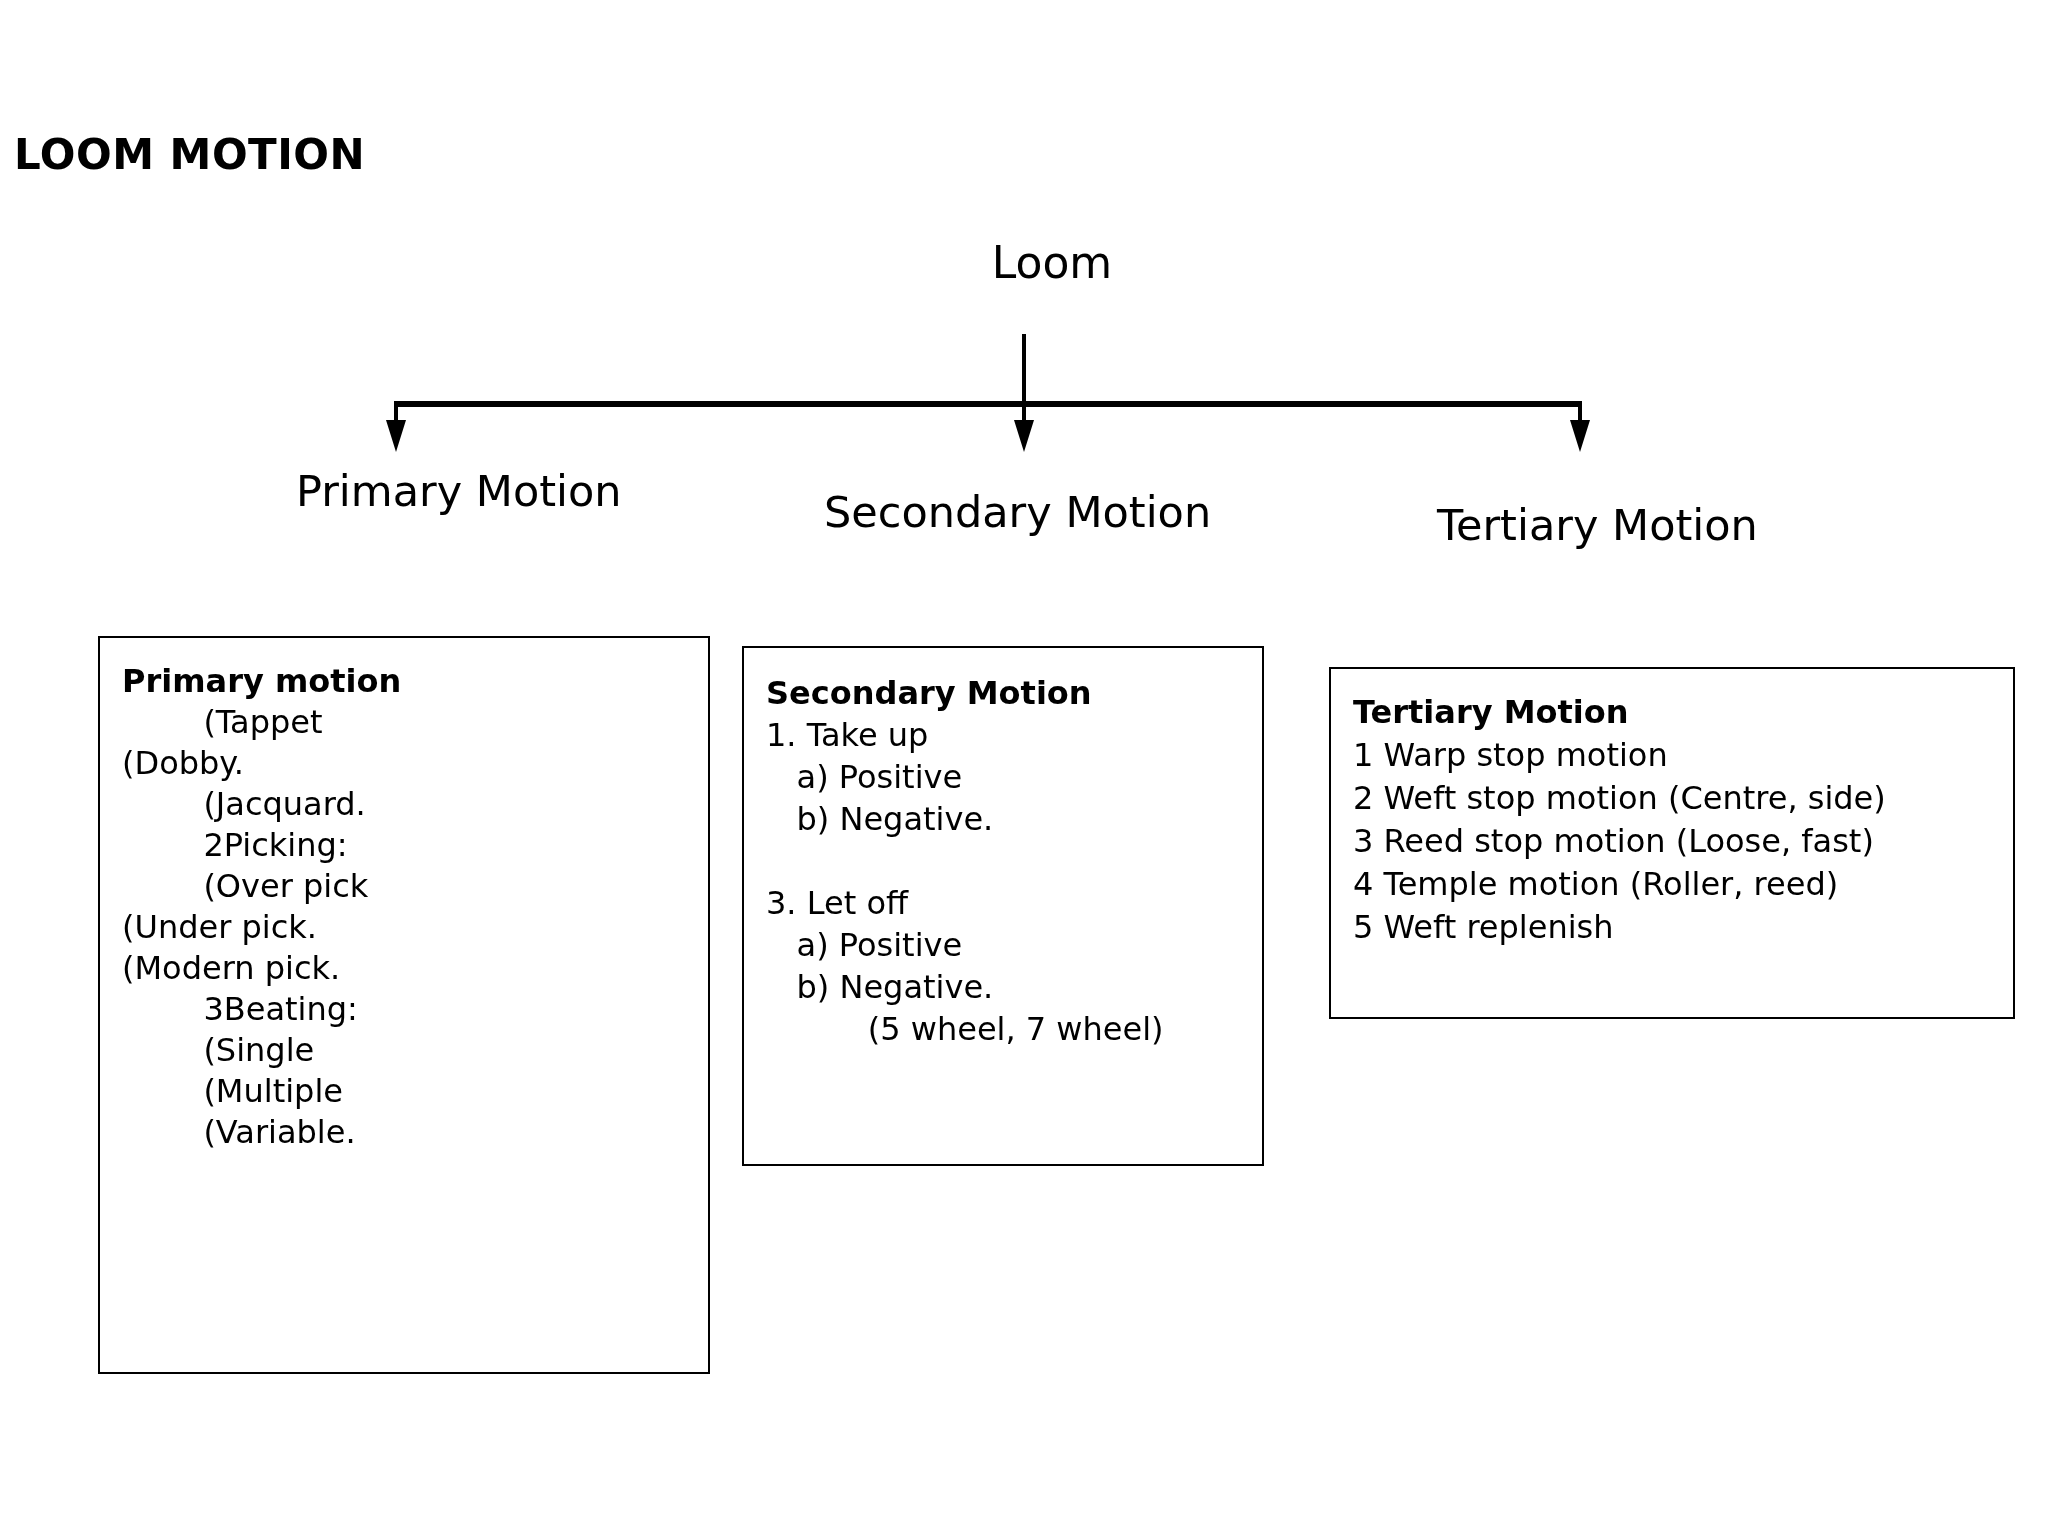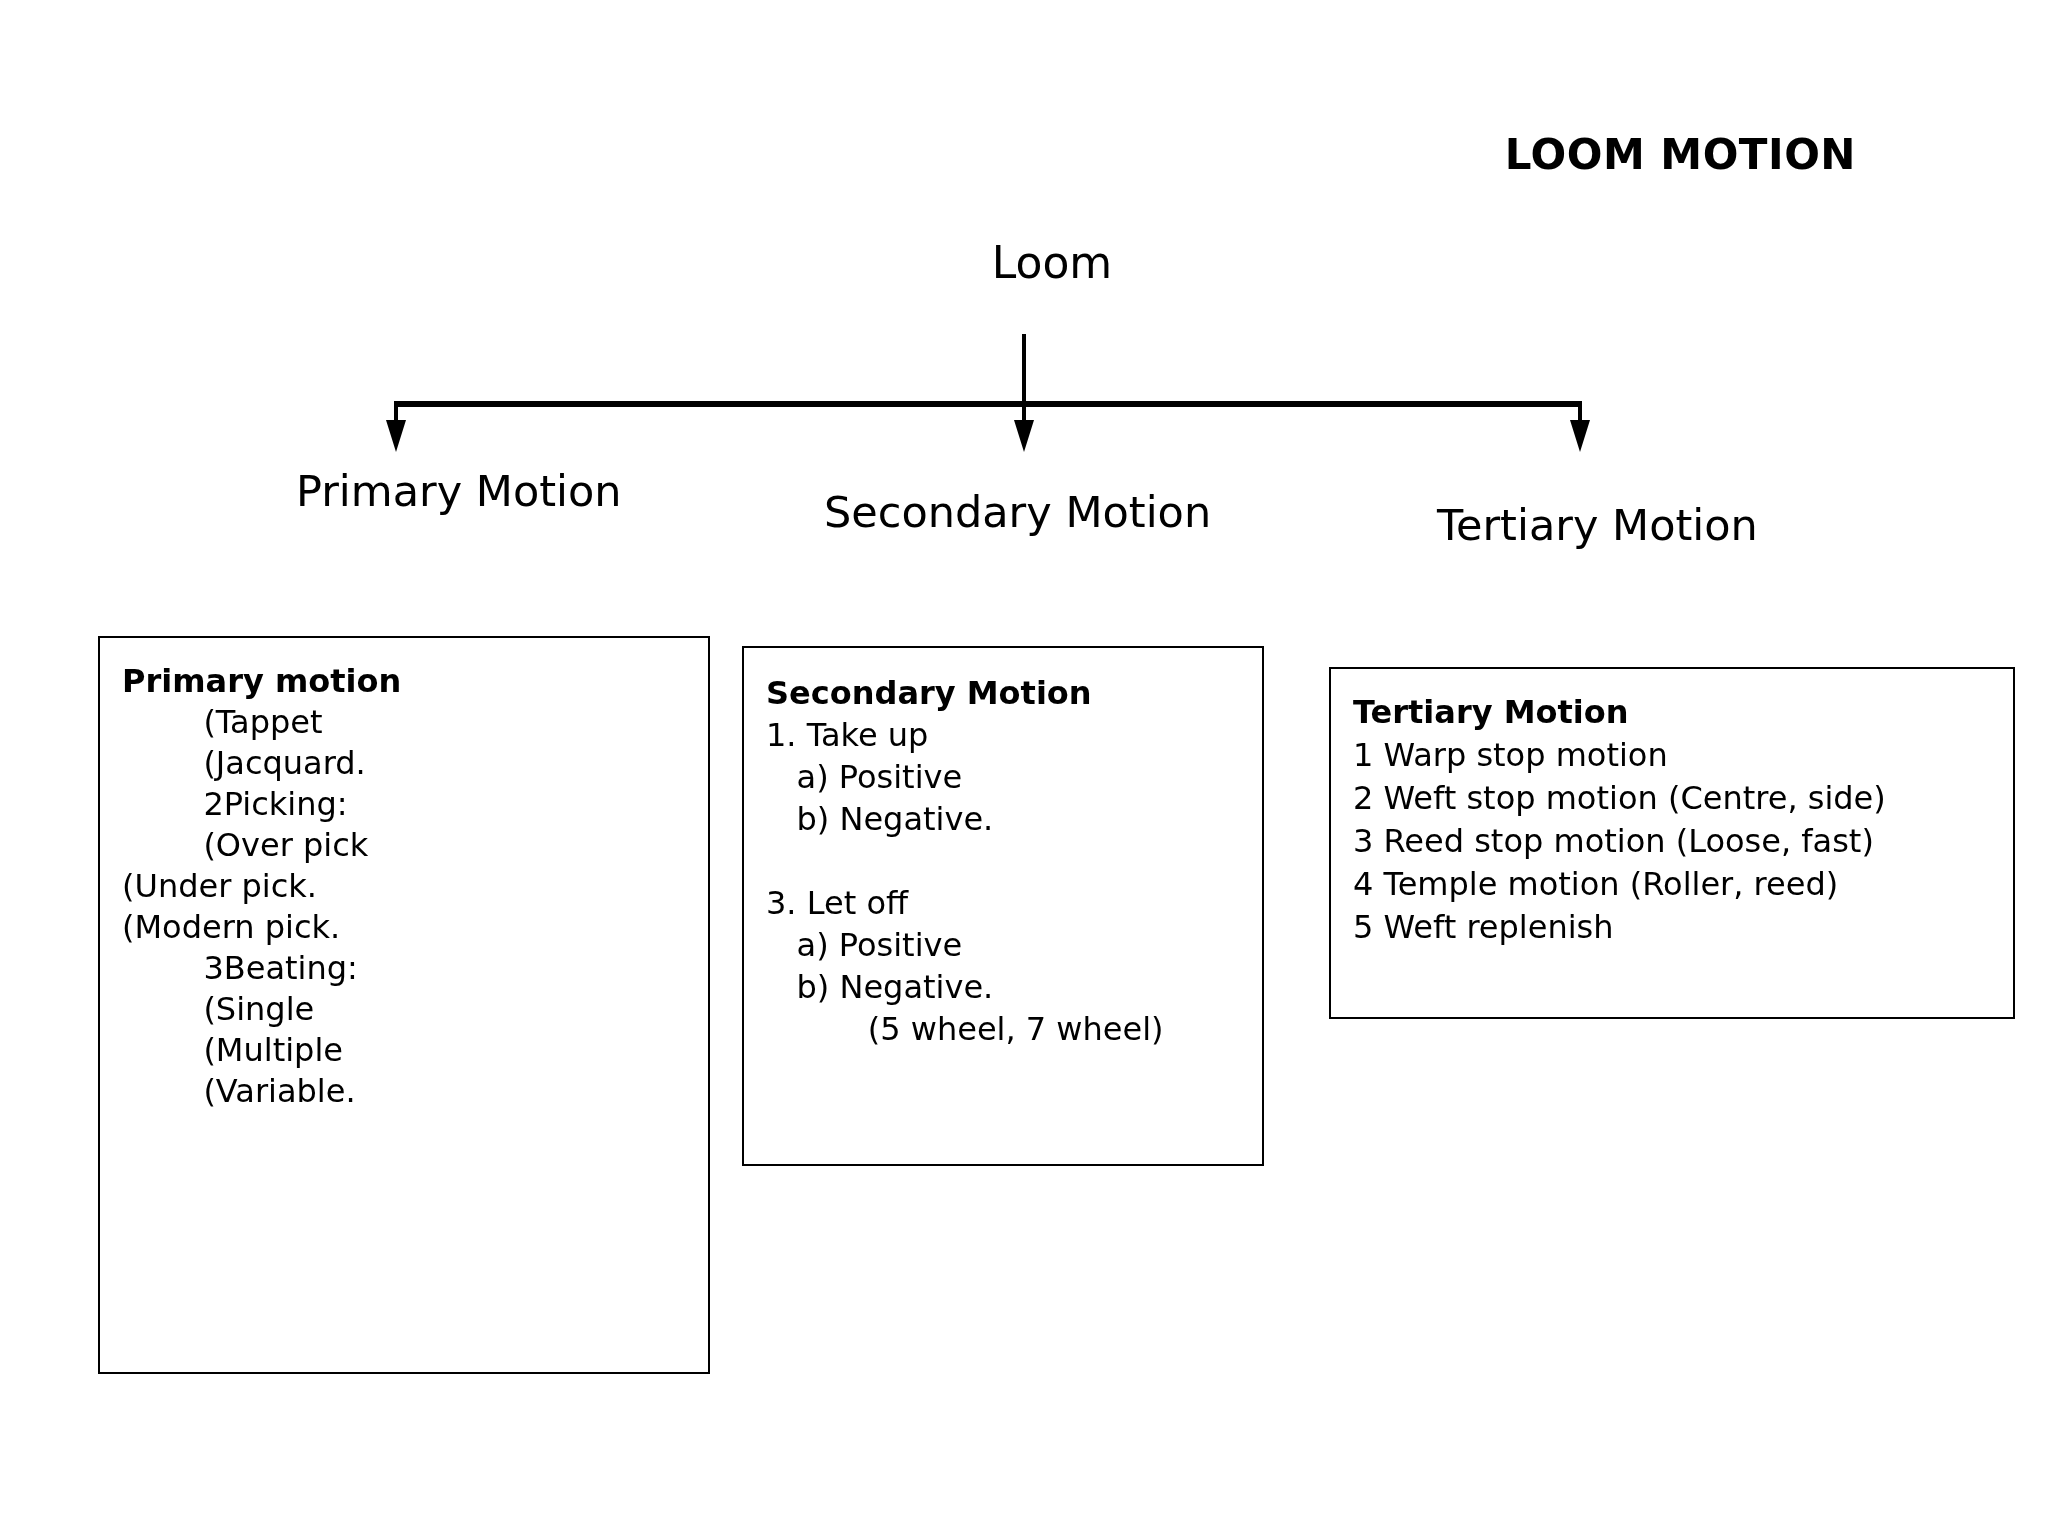--- a/index.html
+++ b/index.html
@@ -17,24 +17,24 @@
   }
 
   .page {
     position: absolute;
     inset: 0;
   }
 
   
   #diagram-title {
     position: absolute;
-    left: 0;
+    left: 14px;
     top: 130px;
     width: 1856px;
-    text-align: right;
+    text-align: left;
     font-size: 42px;
     font-weight: bold;
     letter-spacing: 0.5px;
   }
 
   #root-node-label {
     position: absolute;
     left: 0;
     top: 237px;
     width: 2048px;
@@ -135,20 +135,21 @@
   <div class="branch-label" id="branch-label-primary">Primary Motion</div>
 
   <div class="branch-label" id="branch-label-secondary">Secondary Motion</div>
 
   <div class="branch-label" id="branch-label-tertiary">Tertiary Motion</div>
 
   <div class="motion-box" id="primary-motion-box">
     <div class="box-inner">
       <div class="box-heading">Primary motion</div>
       <div class="box-line">        (Tappet</div>
+      <div class="box-line">(Dobby.</div>
       <div class="box-line">        (Jacquard.</div>
       <div class="box-line">        2Picking:</div>
       <div class="box-line">        (Over pick</div>
       <div class="box-line">(Under pick.</div>
       <div class="box-line">(Modern pick.</div>
       <div class="box-line">        3Beating:</div>
       <div class="box-line">        (Single</div>
       <div class="box-line">        (Multiple</div>
       <div class="box-line">        (Variable.</div>
     </div>

